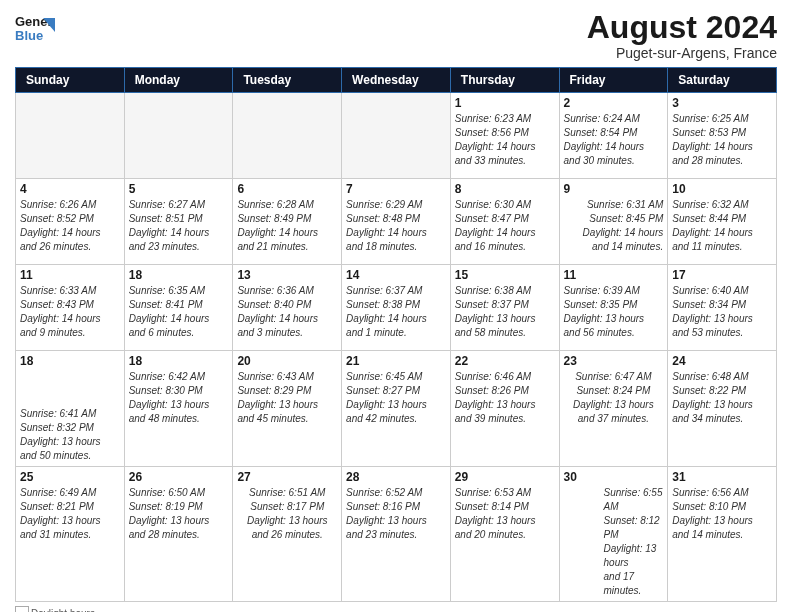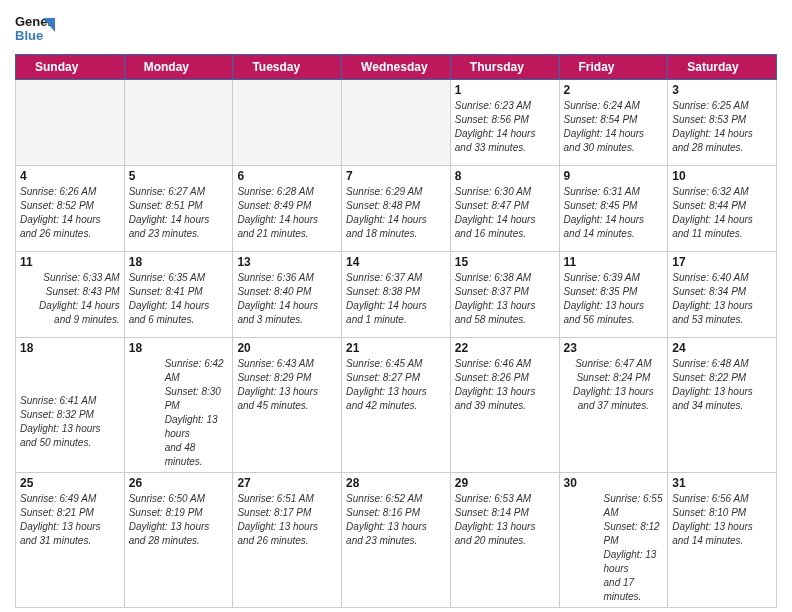--- a/index.html
+++ b/index.html
@@ -43,25 +43,25 @@
       color: #333;
     }
     .calendar {
       flex: 1;
       border: 1px solid #ccc;
       border-collapse: collapse;
       width: 100%;
       table-layout: fixed;
     }
     .calendar th {
-      background: #be185d;
+      background: #0f172a;
       color: #fff;
       font-size: 12px;
       font-weight: bold;
-      padding: 5px 19px;
+      padding: 5px 10px;
       text-align: left;
       border: 1px solid #2d6aaa;
     }
     .calendar td {
       vertical-align: top;
       border: 1px solid #ccc;
       padding: 3px 4px;
       font-size: 9.5px;
       color: #333;
       background: #fff;
@@ -108,20 +108,24 @@
   <div class="header">
     <div class="logo">
       <div style="display:flex;flex-direction:column;align-items:center;">
         <svg width="40" height="38" viewBox="0 0 40 38">
           <text x="0" y="16" font-size="13" font-weight="bold" fill="#1a1a1a">General</text>
           <text x="0" y="30" font-size="13" font-weight="bold" fill="#3a7cc1">Blue</text>
           <polygon points="28,8 40,8 40,22" fill="#3a7cc1"></polygon>
         </svg>
       </div>
     </div>
+    <div class="title-area">
+      <h1>August 2024</h1>
+      <h2>Puget-sur-Argens, France</h2>
+    </div>
   </div>
 
   <table class="calendar">
     <thead>
       <tr>
       <th>Sunday</th>
           <th>Monday</th>
           <th>Tuesday</th>
           <th>Wednesday</th>
           <th>Thursday</th>
@@ -188,37 +192,37 @@
           </td>
           <td>
             <span class="day-number">8</span>
             <div class="day-info" style="white-space: pre-line;">Sunrise: 6:30 AM
 Sunset: 8:47 PM
 Daylight: 14 hours
 and 16 minutes.</div>
           </td>
           <td>
             <span class="day-number">9</span>
-            <div class="day-info" style="white-space: pre-line;">Sunrise: 6:31 AM
+            <div class="day-info" style="white-space: pre-line; text-align: right;">Sunrise: 6:31 AM
 Sunset: 8:45 PM
 Daylight: 14 hours
 and 14 minutes.</div>
           </td>
           <td>
             <span class="day-number">10</span>
             <div class="day-info" style="white-space: pre-line;">Sunrise: 6:32 AM
 Sunset: 8:44 PM
 Daylight: 14 hours
 and 11 minutes.</div>
           </td>
         </tr>
         <tr>
           <td>
             <span class="day-number">11</span>
-            <div class="day-info" style="white-space: pre-line; text-align: right;">Sunrise: 6:33 AM
+            <div class="day-info" style="white-space: pre-line;">Sunrise: 6:33 AM
 Sunset: 8:43 PM
 Daylight: 14 hours
 and 9 minutes.</div>
           </td>
           <td>
             <span class="day-number">18</span>
             <div class="day-info" style="white-space: pre-line;">Sunrise: 6:35 AM
 Sunset: 8:41 PM
 Daylight: 14 hours
 and 6 minutes.</div>
@@ -262,21 +266,21 @@
         <tr>
           <td>
             <span class="day-number">18</span>
             <div class="day-info" style="white-space: pre-line; margin-top: 39px;">Sunrise: 6:41 AM
 Sunset: 8:32 PM
 Daylight: 13 hours
 and 50 minutes.</div>
           </td>
           <td>
             <span class="day-number">18</span>
-            <div class="day-info" style="white-space: pre-line; margin-left: 36px;">Sunrise: 6:42 AM
+            <div class="day-info" style="white-space: pre-line;">Sunrise: 6:42 AM
 Sunset: 8:30 PM
 Daylight: 13 hours
 and 48 minutes.</div>
           </td>
           <td>
             <span class="day-number">20</span>
             <div class="day-info" style="white-space: pre-line;">Sunrise: 6:43 AM
 Sunset: 8:29 PM
 Daylight: 13 hours
 and 45 minutes.</div>
@@ -320,21 +324,21 @@
           </td>
           <td>
             <span class="day-number">26</span>
             <div class="day-info" style="white-space: pre-line;">Sunrise: 6:50 AM
 Sunset: 8:19 PM
 Daylight: 13 hours
 and 28 minutes.</div>
           </td>
           <td>
             <span class="day-number">27</span>
-            <div class="day-info" style="white-space: pre-line;">Sunrise: 6:51 AM
+            <div class="day-info" style="white-space: pre-line; text-align: center;">Sunrise: 6:51 AM
 Sunset: 8:17 PM
 Daylight: 13 hours
 and 26 minutes.</div>
           </td>
           <td>
             <span class="day-number">28</span>
             <div class="day-info" style="white-space: pre-line;">Sunrise: 6:52 AM
 Sunset: 8:16 PM
 Daylight: 13 hours
 and 23 minutes.</div>

